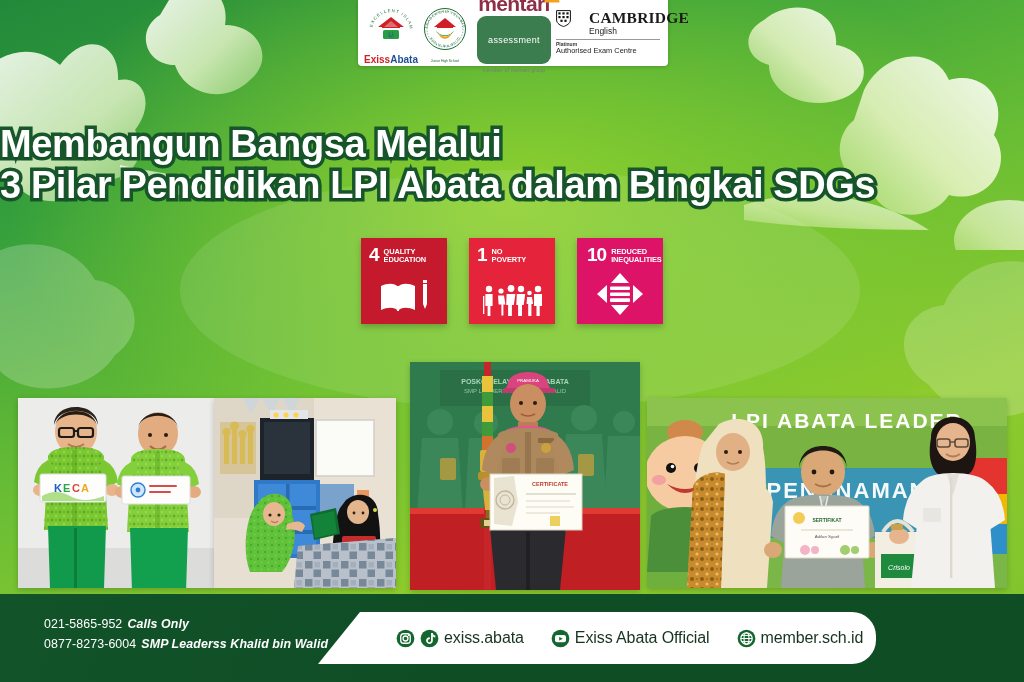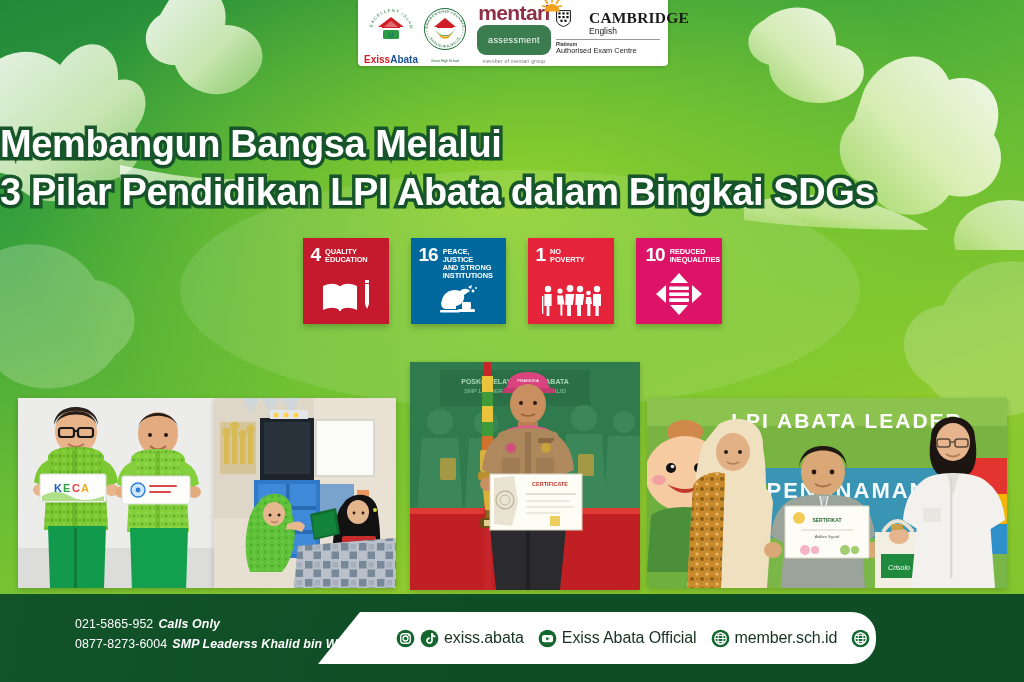--- a/index.html
+++ b/index.html
@@ -37,21 +37,21 @@
   .exiss-name { font-size:10px; font-weight:bold; line-height:1; margin-top:0px; white-space:nowrap;}
   .exiss-name .a { color:#d02027; }
   .exiss-name .b { color:#1d4f96;margin-top:8px; }
   .seal-sub { font-size:3.4px; color:#1a6b33; margin-top:1px; }
 
   .mentari-wrap { display:flex; flex-direction:column; align-items:center; width:96px; }
   .mentari-word { font-size:21px; font-weight:bold; color:#8d2f46; letter-spacing:-.6px; line-height:1; position:relative;}
   .mentari-sun { position:absolute; right:-13px; top:-7px; }
   .assessment-pill {
     margin-top:2px; background:#3b7d4f; color:#fff; border-radius:9px;
-    font-size:9px; padding:10px 11px; letter-spacing:.4px;
+    font-size:9px; padding:19px 11px; letter-spacing:.4px;
   }
   .mentari-sub { font-size:5.2px; color:#7a7a7a; margin-top:2.5px; letter-spacing:.2px; }
 
   .cam-wrap { display:flex; flex-direction:column; width:104px; }
   .cam-top { display:flex; align-items:flex-start; gap:18px; }
   .cam-name { font-family:"Liberation Serif", serif; font-size:15.5px; font-weight:bold; color:#1a1a1a; line-height:1; letter-spacing:.2px;}
   .cam-eng { font-size:8.5px; color:#222; line-height:1; margin-top:2px; }
   .cam-rule { height:1px; background:#9a9a9a; margin:3px 0 2px 0; }
   .cam-plat { font-size:5px; font-weight:bold; color:#333; line-height:1.1; }
   .cam-auth { font-size:7.4px; color:#222; line-height:1.15; }
@@ -59,21 +59,21 @@
   
   .headline {
     position:absolute; left:0; right:0; top:124px;
     text-align:left; line-height:1.08;
     font-size:38px; font-weight:bold; letter-spacing:-.4px;
     color:#ffffff;
     -webkit-text-stroke:7px #17562a;
     paint-order:stroke fill;
     text-shadow:0 2px 0 rgba(0,0,0,.10);
   }
-  .headline .l2 { display:block; margin-top:7px; }
+  .headline .l2 { display:block; }
 
   
   .sdg-row {
     position:absolute; left:0; right:0; top:238px;
     display:flex; justify-content:center; align-items:flex-start; gap:22px;
   }
   .sdg {
     width:86px; height:86px; position:relative;
     box-shadow:0 3px 6px rgba(0,0,0,.22);
     padding:9px 7px 0 8px;
@@ -107,34 +107,34 @@
     background:#0f5127;
     clip-path:polygon(0 0, 440px 0, 440px 0, 1024px 0, 1024px 88px, 0 88px);
   }
   .footer-green::after{
     content:""; position:absolute; left:0; top:0; width:1024px; height:88px;
     background:linear-gradient(100deg,#12532a 0%, #0f4d25 46%, #0f4d25 100%);
   }
   .contact {
     position:absolute; left:44px; top:20px; z-index:4;
     color:#ffffff; font-size:12.4px; line-height:1.62;
-    letter-spacing:.1px; white-space:nowrap;margin-left:31px;
+    letter-spacing:.1px; white-space:nowrap;
   }
   .contact .num { font-weight:normal; }
   .contact .desc { font-weight:bold; font-style:italic; margin-left:5px; }
 
   .social-panel {
     position:absolute; left:318px; top:18px; z-index:3;
     width:558px; height:52px;
     background:#ffffff;
     border-top-right-radius:24px; border-bottom-right-radius:24px;
     clip-path:polygon(42px 0, 558px 0, 558px 52px, 0 52px);
     display:flex; align-items:center;
   }
-  .social-inner { display:flex; align-items:center; gap:7px; margin-left:78px; }
+  .social-inner { display:flex; align-items:center; gap:20px; margin-left:78px; }
   .sc-item { display:flex; align-items:center; gap:5px; }
   .sc-item + .sc-item { margin-left:7px; }
   .sc-text { font-size:16px; color:#17331f; letter-spacing:-.1px; white-space:nowrap; }
   .ic { display:block; }
 </style>
 </head>
 <body>
 
 <div class="poster">
 
@@ -297,41 +297,20 @@
             <path d="M3,8 C10,5 17,5 20,9 L20,33 C17,29 10,29 3,32 Z"></path>
             <path d="M37,8 C30,5 23,5 20,9 L20,33 C23,29 30,29 37,32 Z"></path>
             <rect x="19" y="8" width="2" height="25"></rect>
             <path d="M45,6 L49,6 L49,26 L47,31 L45,26 Z"></path>
             <rect x="45" y="2" width="4" height="3"></rect>
           </g>
         </svg>
       </div>
     </div>
 
-    <div class="sdg wide" id="sdg1" style="background: rgb(0, 104, 157);">
-      <div class="sdg-head">
-        <span class="sdg-num">16</span>
-        <span class="sdg-label" style="white-space:pre-line">Peace, Justice
-and Strong
-Institutions</span>
-      </div>
-      <div class="sdg-art">
-        <svg width="52" height="32" viewBox="0 0 52 32">
-          <g fill="#fff">
-            <path d="M10,16 C12,8 20,4 28,7 C31,4 36,4 38,7 L32,11 C33,16 30,21 24,22 L24,25 L14,25 C10,25 8,21 10,16 Z"></path>
-            <path d="M36,3 L40,1 L39,5 Z"></path>
-              <circle cx="41" cy="7" r="1.4"></circle>
-              <circle cx="44" cy="4" r="1"></circle>
-            <rect x="8" y="26" width="20" height="2.4" rx="1"></rect>
-            <rect x="30" y="18" width="9" height="7" rx="1.2"></rect>
-            <rect x="26" y="25" width="17" height="3" rx="1.2"></rect>
-          </g>
-        </svg>
-      </div>
-    </div>
 
     <div class="sdg" id="sdg2" style="background: rgb(229, 36, 59);">
       <div class="sdg-head">
         <span class="sdg-num">1</span>
         <span class="sdg-label" style="white-space:pre-line">No
 Poverty</span>
       </div>
       <div class="sdg-art">
         <svg width="60" height="32" viewBox="0 0 60 32">
           <g fill="#fff">

